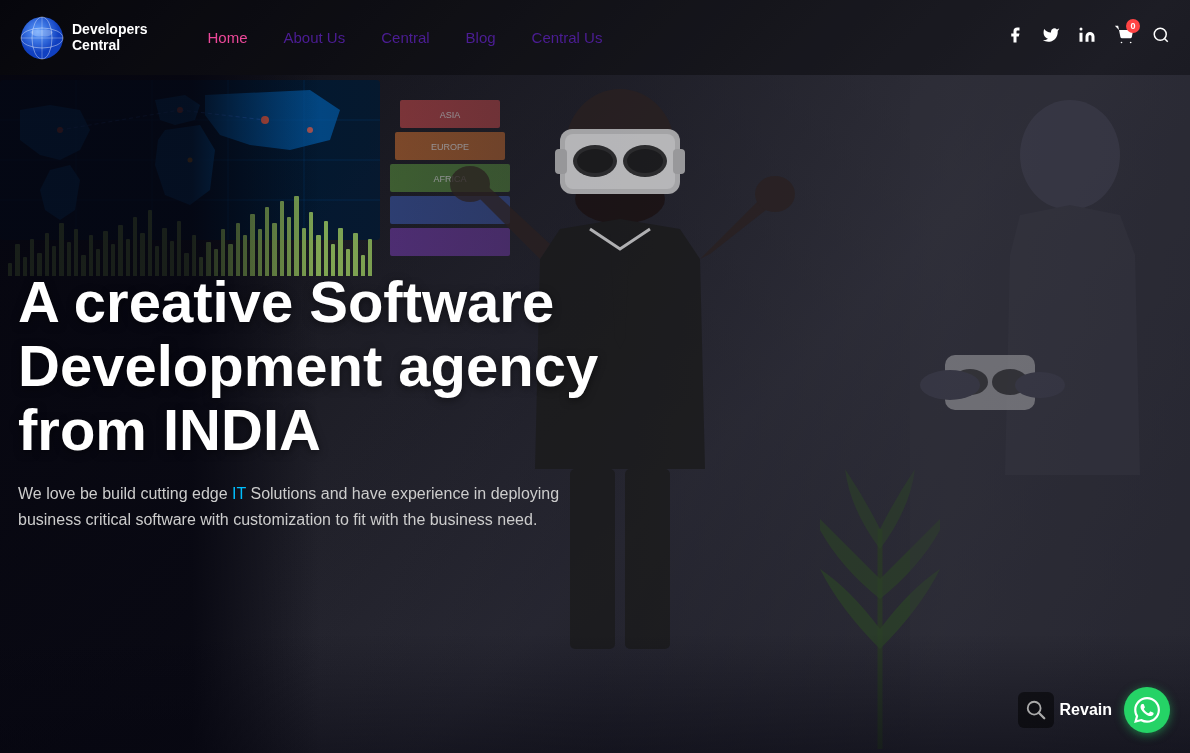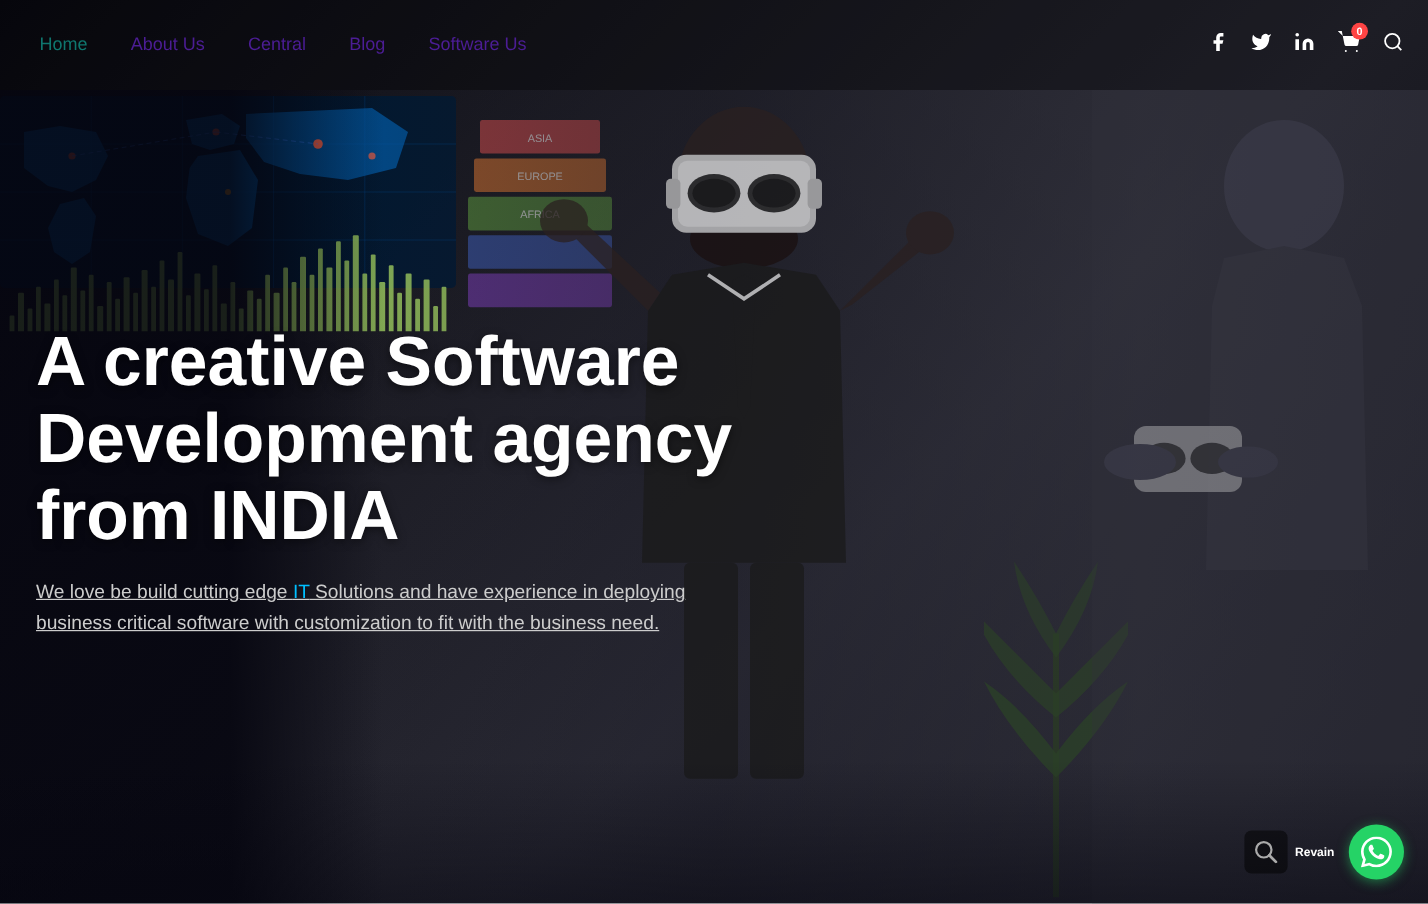--- a/index.html
+++ b/index.html
@@ -118,22 +118,21 @@
     .nav-link {
       color: #4c1d95;
       text-decoration: none;
       font-size: 15px;
       font-weight: 500;
       cursor: pointer;
       transition: color 0.2s;
     }
 
     .nav-link.active {
-      color: #0f766e;
-      margin-left: 13px;
+      color: #ec4899;
     }
 
     .nav-icons {
       display: flex;
       align-items: center;
       gap: 18px;
     }
 
     .nav-icon-btn {
       color: #ffffff;
@@ -154,42 +153,41 @@
       border-radius: 50%;
       display: flex;
       align-items: center;
       justify-content: center;
       font-weight: bold;
     }
 
     
     .hero-content {
       position: absolute;
-      left: 30px;
+      left: 18px;
       top: 270px;
       z-index: 50;
       max-width: 620px;
     }
 
     .hero-title {
       font-size: 58px;
       font-weight: 800;
       color: #ffffff;
       line-height: 1.1;
       margin-bottom: 20px;
       text-shadow: 0 2px 8px rgba(0,0,0,0.5);
     }
 
     .hero-subtitle {
       font-size: 16px;
       color: #cccccc;
       line-height: 1.6;
       margin-bottom: 40px;
       max-width: 560px;
-      text-decoration: underline;
     }
 
     .hero-subtitle .highlight {
       color: #00bfff;
     }
 
     .cta-area {
       display: flex;
       align-items: center;
       gap: 20px;
@@ -252,21 +250,21 @@
       border-radius: 6px;
       display: flex;
       align-items: center;
       justify-content: center;
       color: white;
       font-size: 16px;
     }
 
     .revain-text {
       color: #ffffff;
-      font-size: 10px;
+      font-size: 16px;
       font-weight: 600;
     }
 
     .whatsapp-btn {
       width: 46px;
       height: 46px;
       background: #25d366;
       border-radius: 50%;
       display: flex;
       align-items: center;
@@ -466,27 +464,49 @@
       <path d="M 60 100 Q 30 60 25 20 Q 45 50 60 80" fill="#2d5020" opacity="0.6"></path>
     </svg>
   </div>
 
   <div class="gradient-left"></div>
   <div class="gradient-bottom"></div>
 </div>
 
 <nav>
 
+  <a class="logo-area">
+    <svg class="logo-globe" viewBox="0 0 44 44" xmlns="http://www.w3.org/2000/svg">
+      <defs>
+        <radialGradient id="globeGrad" cx="40%" cy="35%">
+          <stop offset="0%" stop-color="#60a0ff"></stop>
+          <stop offset="100%" stop-color="#1040c0"></stop>
+        </radialGradient>
+      </defs>
+      <circle cx="22" cy="22" r="21" fill="url(#globeGrad)"></circle>
+
+      <ellipse cx="22" cy="22" rx="10" ry="21" fill="none" stroke="rgba(255,255,255,0.4)" stroke-width="1"></ellipse>
+      <ellipse cx="22" cy="22" rx="21" ry="10" fill="none" stroke="rgba(255,255,255,0.4)" stroke-width="1"></ellipse>
+      <line x1="1" y1="22" x2="43" y2="22" stroke="rgba(255,255,255,0.3)" stroke-width="1"></line>
+      <line x1="22" y1="1" x2="22" y2="43" stroke="rgba(255,255,255,0.3)" stroke-width="1"></line>
+
+      <path d="M 10 16 Q 15 12 22 14 Q 28 12 33 16 Q 30 22 22 20 Q 15 22 10 16Z" fill="rgba(255,255,255,0.25)"></path>
+    </svg>
+    <div class="logo-text">
+      <span>Developers</span>
+      <span>Central</span>
+    </div>
+  </a>
 
   <div class="nav-links">
     <a class="nav-link active">Home</a>
     <a class="nav-link">About Us</a>
     <a class="nav-link">Central</a>
     <a class="nav-link">Blog</a>
-    <a class="nav-link">Software Us</a>
+    <a class="nav-link">Central Us</a>
   </div>
 
   <div class="nav-icons">
     <span class="nav-icon-btn">
       <svg width="18" height="18" viewBox="0 0 24 24" fill="white">
           <path d="M18 2h-3a5 5 0 00-5 5v3H7v4h3v8h4v-8h3l1-4h-4V7a1 1 0 011-1h3z"></path>
         </svg>
     </span>
     <span class="nav-icon-btn">
       <svg width="18" height="18" viewBox="0 0 24 24" fill="white">

